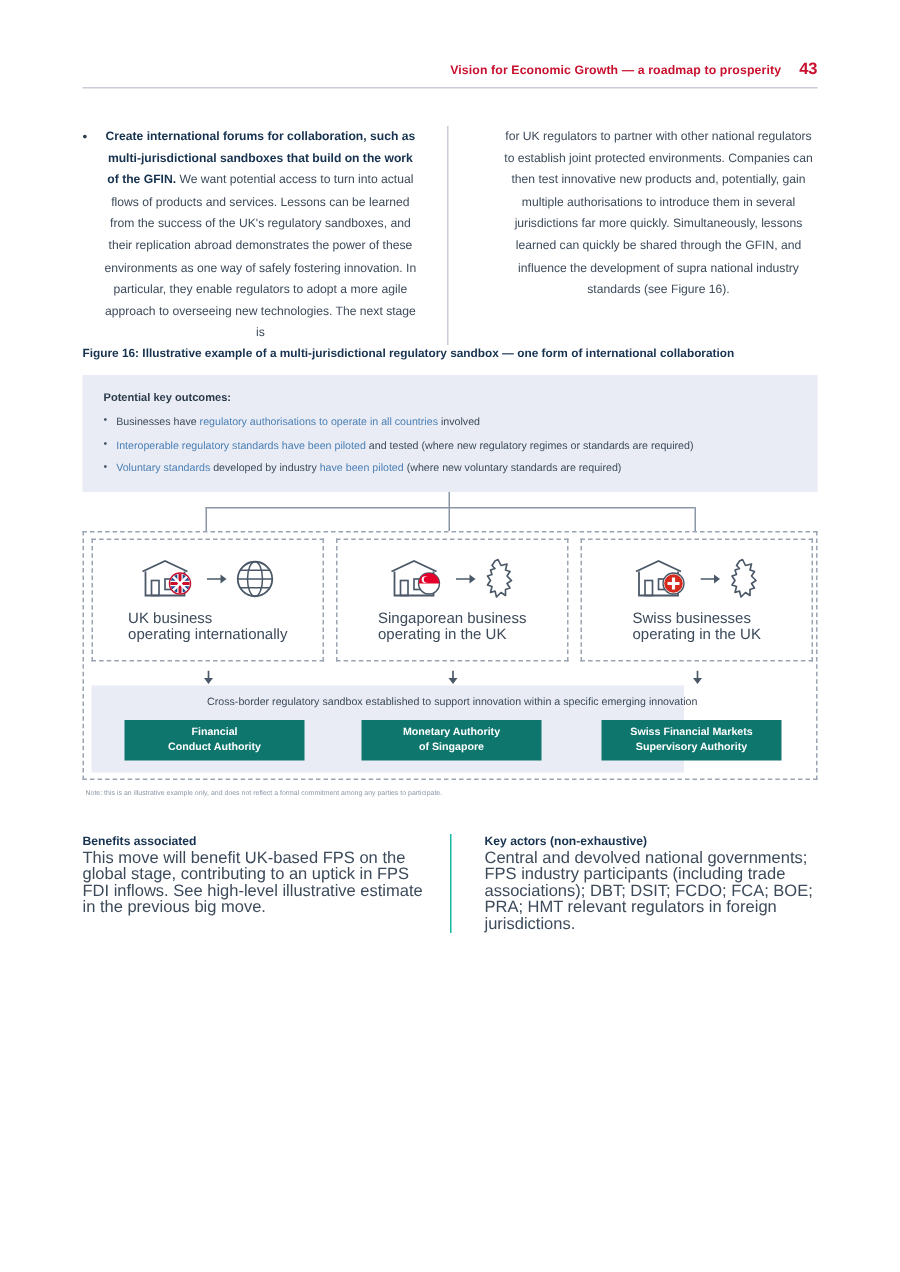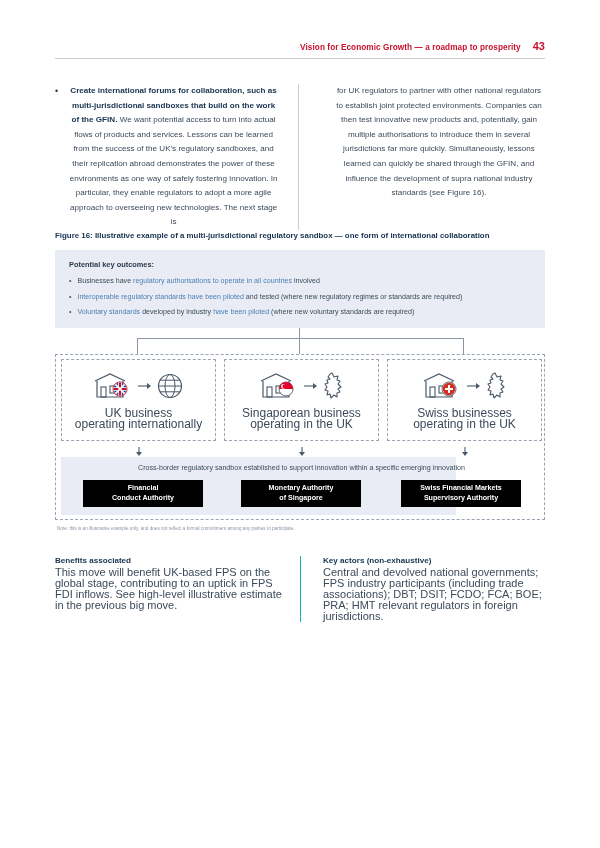--- a/index.html
+++ b/index.html
@@ -68,34 +68,34 @@
   }
   .panel {
     position: absolute; top: 4px; height: 82px;
     border: 1px dashed #9aa4b2;
     display: flex; flex-direction: column; align-items: center; justify-content: center;
   }
   .panel-1 { left: 5px;   width: 155px; }
   .panel-2 { left: 168px; width: 155px; }
   .panel-3 { left: 331px; width: 155px; }
   .panel-icons { display: flex; align-items: center; gap: 3px; margin-bottom: 7px; }
-  .panel-label { font-size: 12px; line-height: 10.5px; color: #3c4a5a; text-align: center; }
+  .panel-label { font-size: 10px; line-height: 10.5px; color: #3c4a5a; text-align: left; }
 
   
   .sandbox {
     position: absolute; top: 102px; left: 5px; width: 395px; height: 58px;
     background: #e9ecf4;
   }
   .sandbox-text {
     position: absolute; top: 7px; left: 0; width: 481px;
     text-align: center; font-size: 7.1px; color: #3c4a5a;
   }
   .authority {
     position: absolute; top: 23px; height: 27px;
-    background: #000000;
+    background: #0f766e;
     display: flex; flex-direction: column; align-items: center; justify-content: center;
   }
   .auth-1 { left: 22px;  width: 120px; }
   .auth-2 { left: 180px; width: 120px; }
   .auth-3 { left: 340px; width: 120px; }
   .auth-line { font-size: 7.1px; line-height: 9.6px; color: #ffffff; font-weight: bold; text-align: center; }
 
   .fig-note {
     position: absolute; top: 276px; left: 2px;
     font-size: 4.6px; color: #8a96a6; letter-spacing: .005em;

